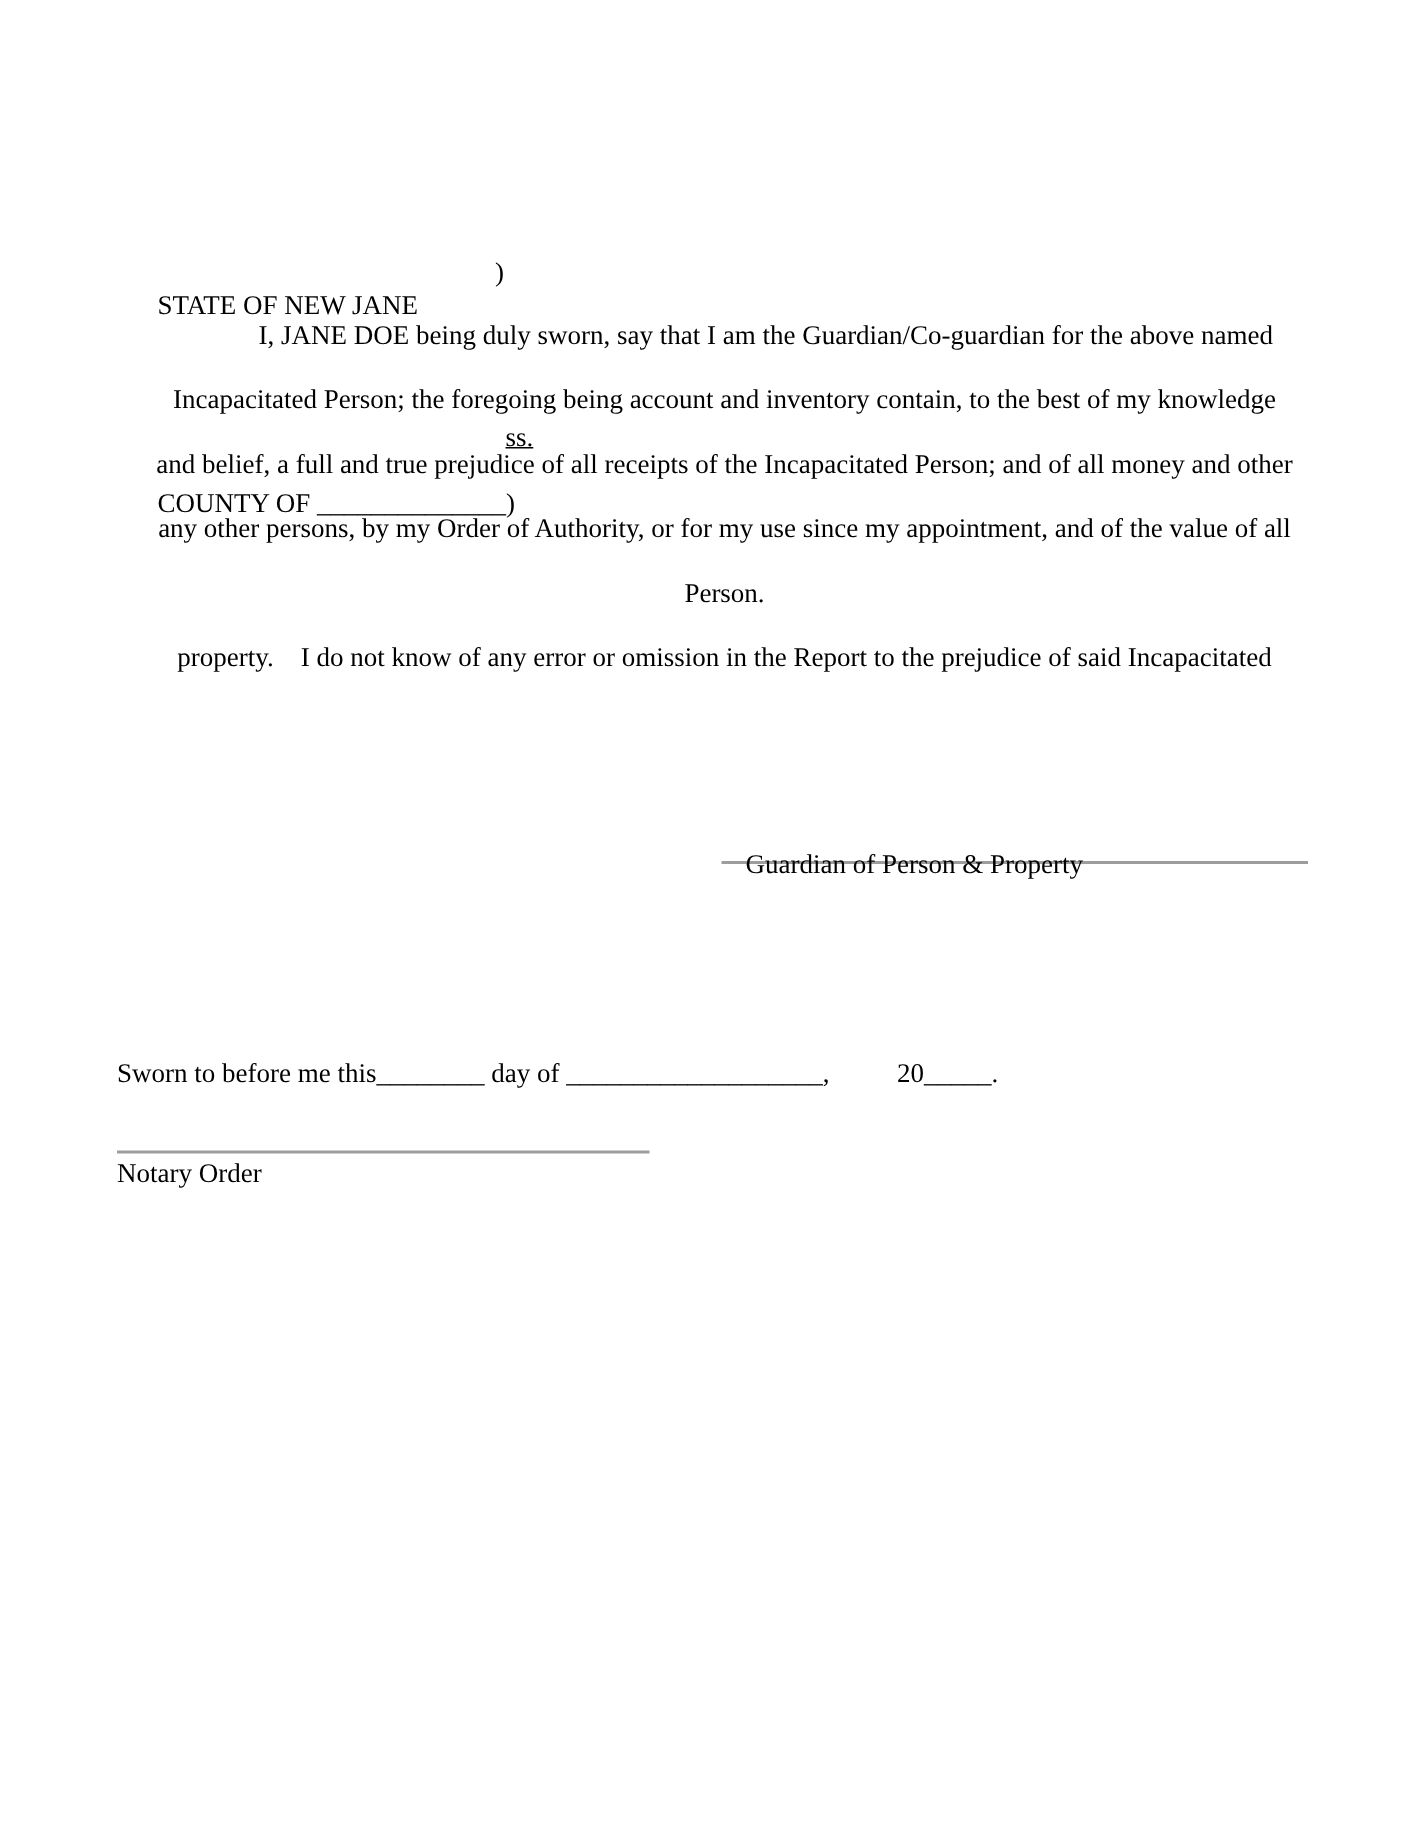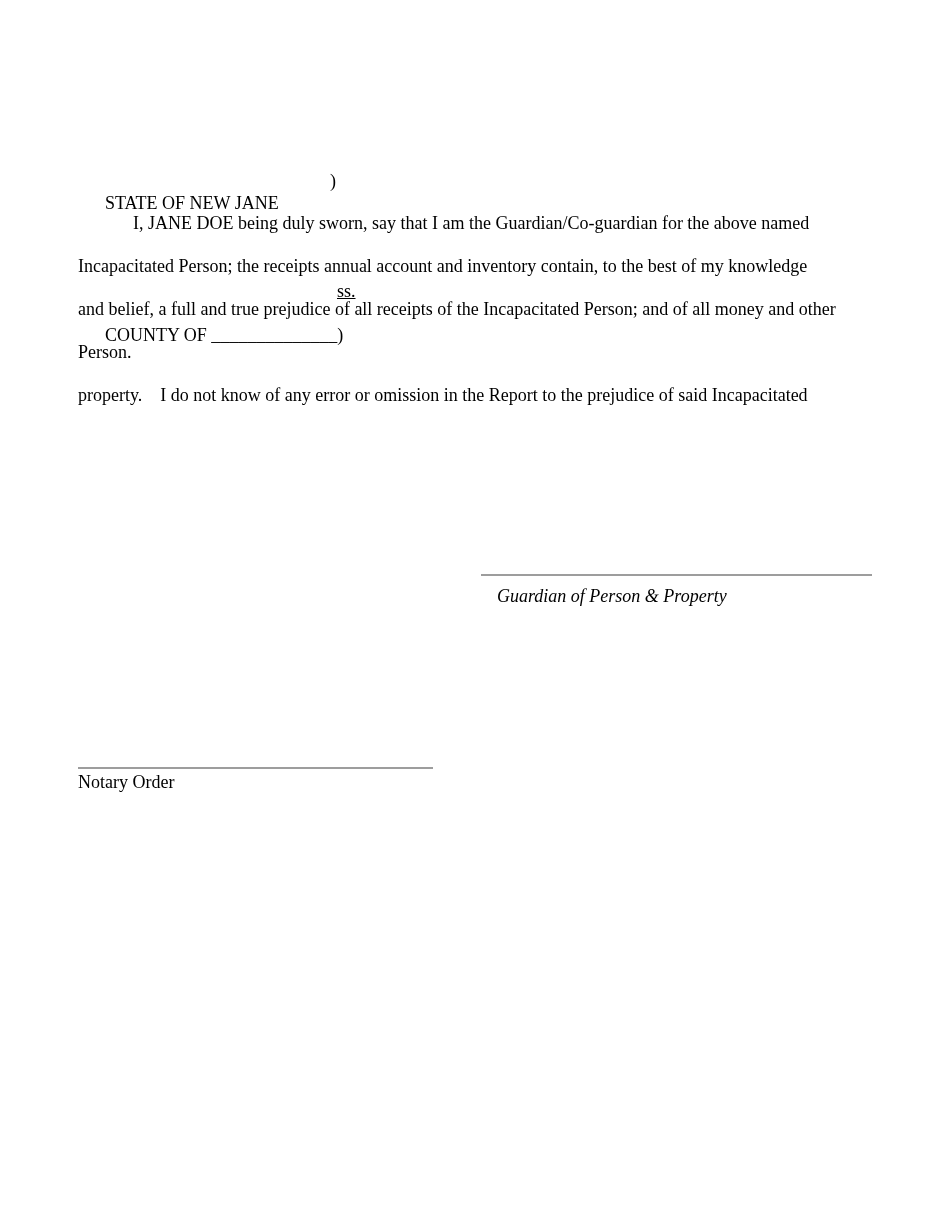--- a/index.html
+++ b/index.html
@@ -41,40 +41,40 @@
   .affidavit {
     position: absolute;
     left: 78px;
     top: 202px;
     width: 810px;
   }
   .affidavit .line {
     line-height: 43px;
     height: 43px;
     white-space: pre;
+    text-align: center;
   }
   .affidavit .line.indent {
     text-indent: 55px;
   }
   
   .sig-rule {
     position: absolute;
     left: 481px;
     top: 574px;
     width: 391px;
     height: 0;
     border-top: 2px solid #9d9d9d;
   }
   .sig-label {
     position: absolute;
     left: 497px;
-    top: 586px;
+    top: 566px;
     line-height: 21px;
     white-space: pre;
-    font-style: italic;
   }
   
   .sworn-line {
     position: absolute;
     left: 78px;
     top: 705px;
     line-height: 21px;
     white-space: pre;
   }
   .notary-rule {
@@ -106,25 +106,27 @@
     <div class="venue-line">
       <span class="venue-ss">ss.</span>
     </div>
     <div class="venue-line">
       <span>COUNTY OF ______________)</span>
     </div>
   </div>
 
   <div class="affidavit">
     <div class="line indent">I, JANE DOE being duly sworn, say that I am the Guardian/Co-guardian for the above named</div>
-    <div class="line">Incapacitated Person; the receipts annual account and inventory contain, to the best of my knowledge</div>
+    <div class="line">Incapacitated Person; the foregoing being account and inventory contain, to the best of my knowledge</div>
     <div class="line">and belief, a full and true prejudice of all receipts of the Incapacitated Person; and of all money and other</div>
+    <div class="line">any other persons, by my Order of Authority, or for my use since my appointment, and of the value of all</div>
     <div class="line">Person.</div>
     <div class="line">property.    I do not know of any error or omission in the Report to the prejudice of said Incapacitated</div>
   </div>
 
   <div class="sig-rule"></div>
   <div class="sig-label">Guardian of Person &amp; Property</div>
 
+  <div class="sworn-line">Sworn to before me this________ day of ___________________,          20_____.</div>
   <div class="notary-rule"></div>
   <div class="notary-label">Notary Order</div>
 
 </div>
 
 </body></html>

